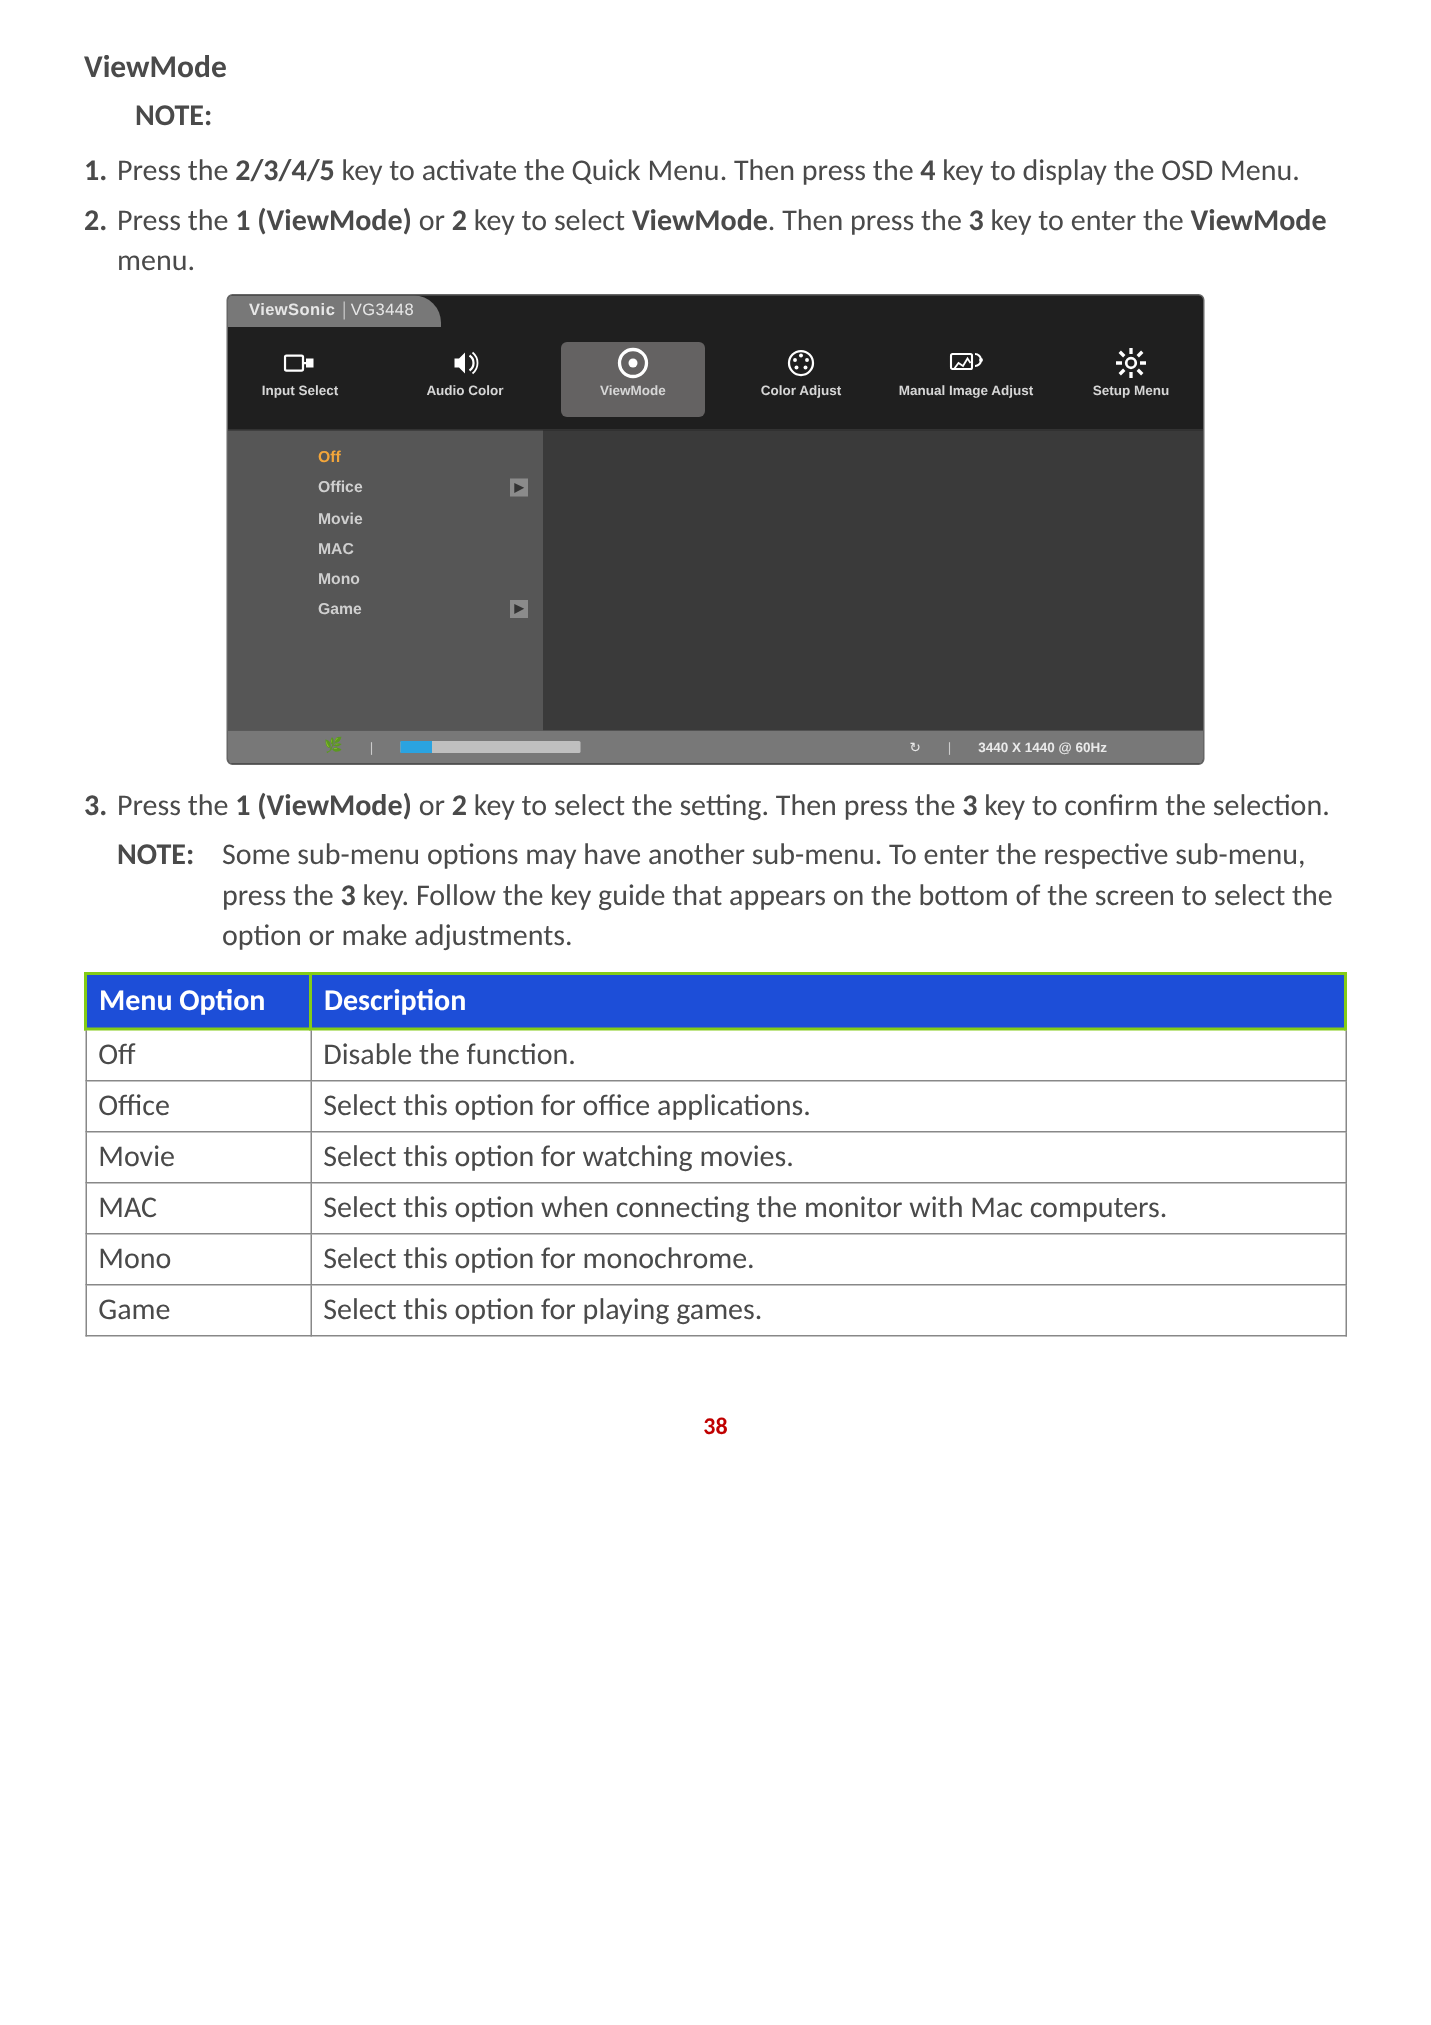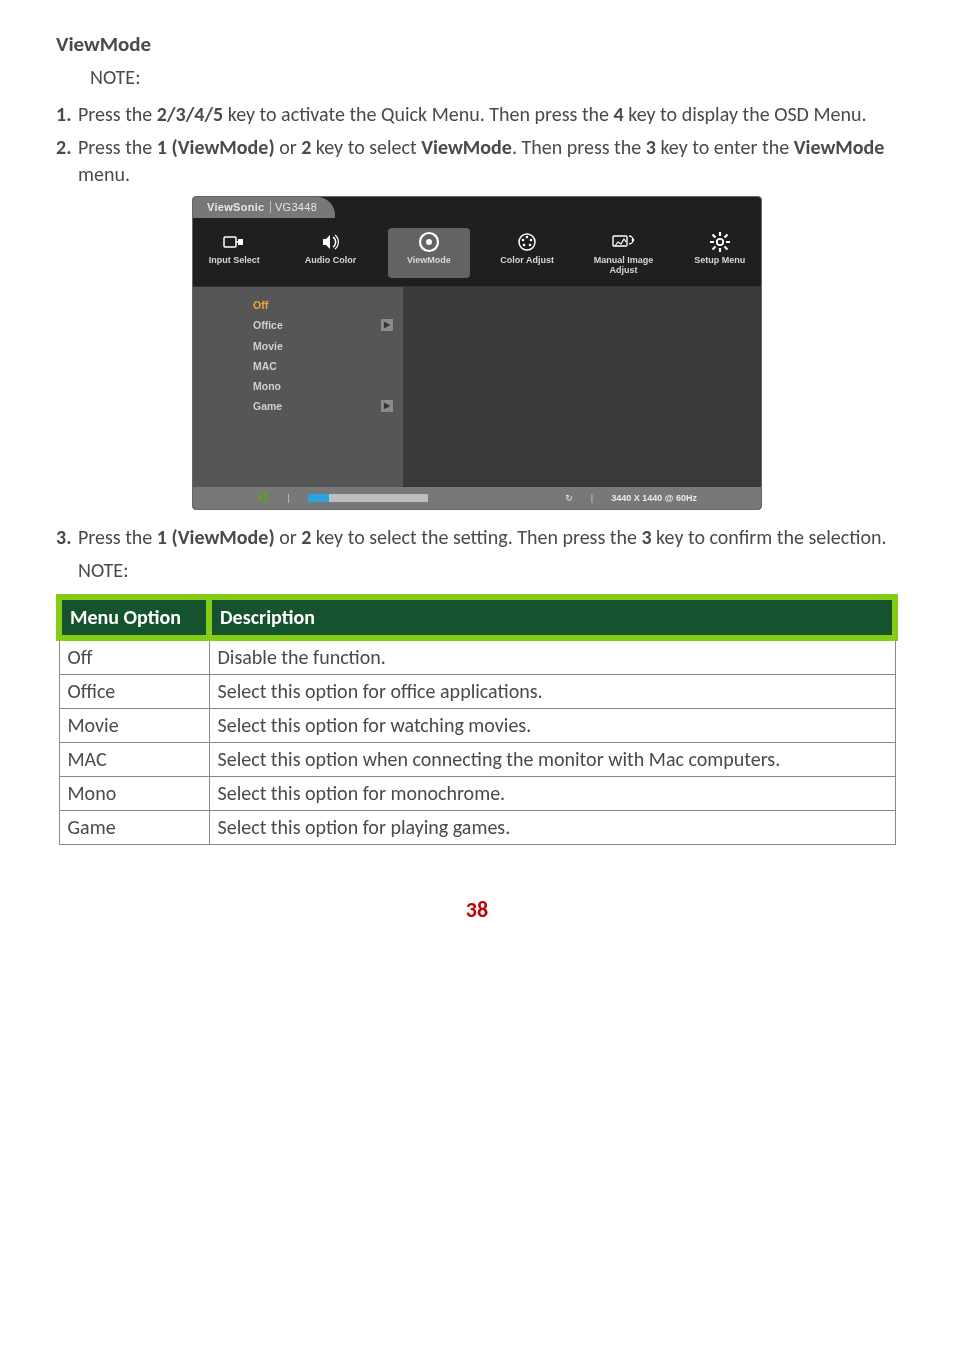--- a/index.html
+++ b/index.html
@@ -7,33 +7,33 @@
     font-family: Calibri, "Segoe UI", Arial, sans-serif;
     color: #4a4a4a;
     background: #fff;
     width: 954px;
     padding: 30px 56px 30px 56px;
     font-size: 20px;
     line-height: 1.35;
   }
   .heading { font-weight: 700; color: #4a4a4a; font-size: 21px; margin-bottom: 6px; }
   .note-block { display: flex; padding-left: 34px; margin-bottom: 10px; }
-  .note-label { font-weight: 400; white-space: nowrap; margin-right: 8px; min-width: 62px; }
+  .note-label { font-weight: 700; white-space: nowrap; margin-right: 8px; min-width: 62px; }
   .note-text { flex: 1; }
   .numlist { list-style: none; margin: 0; padding: 0; }
   .numlist > li { display: flex; margin-bottom: 6px; }
   .numlist .num { font-weight: 700; min-width: 22px; }
   .numlist .body { flex: 1; padding-left: 0; }
   .inner-note { display:flex; padding-left: 22px; margin-top:6px; margin-bottom:10px;}
   b { font-weight: 700; }
 
   
   .osd-wrap { display:flex; justify-content:center; margin: 8px 0 14px 0; }
   .osd {
-    width: 570px;
+    width: 652px;
     background: #1f1f1f;
     border: 1px solid #666;
     border-radius: 4px;
     overflow: hidden;
     position: relative;
     font-size: 10px;
     color: #d6d6d6;
     font-family: Arial, sans-serif;
   }
   .osd-tab {
@@ -103,37 +103,37 @@
   .osd-footer .right { margin-left:auto; font-weight:700; }
 
   
   table.opts {
     width: 100%;
     border-collapse: collapse;
     margin-top: 6px;
     font-size: 20px;
   }
   table.opts th {
-    background:#14532d;
+    background:#1d4ed8;
     color:#fff;
     text-align:left;
     font-weight:700;
     padding: 4px 8px;
-    border:6px solid #84cc16;
+    border:2px solid #84cc16;
     margin-left:40px;
   }
   table.opts td {
     border:1px solid #888;
     padding: 3px 8px;
     vertical-align: top;
     color:#4a4a4a;
   }
   table.opts td.k { width: 150px; }
 
-  .pagenum { text-align:center; color:#c00000; font-weight:700; margin-top: 50px; font-size:22px;}
+  .pagenum { text-align:center; color:#c00000; font-weight:700; margin-top: 50px; font-size:16px;}
 </style>
 </head>
 <body>
 
 <div class="heading">ViewMode</div>
 
 <div class="note-block">
   <div class="note-label">NOTE:</div>
 </div>
 
@@ -271,20 +271,23 @@
   <li>
     <span class="num">3.</span>
     <span class="body">
       <span>Press the </span><b>1 (ViewMode)</b><span> or </span><b>2</b><span> key to select the setting. Then press the </span><b>3</b><span> key to confirm the selection.</span>
     </span>
   </li>
 </ol>
 
 <div class="inner-note">
   <div class="note-label">NOTE:</div>
+  <div class="note-text">
+    <span>Some sub-menu options may have another sub-menu. To enter the respective sub-menu, press the </span><b>3</b><span> key. Follow the key guide that appears on the bottom of the screen to select the option or make adjustments.</span>
+  </div>
 </div>
 
 <table class="opts">
   <thead>
     <tr>
       <th>Menu Option</th>
       <th>Description</th>
     </tr>
   </thead>
   <tbody>

